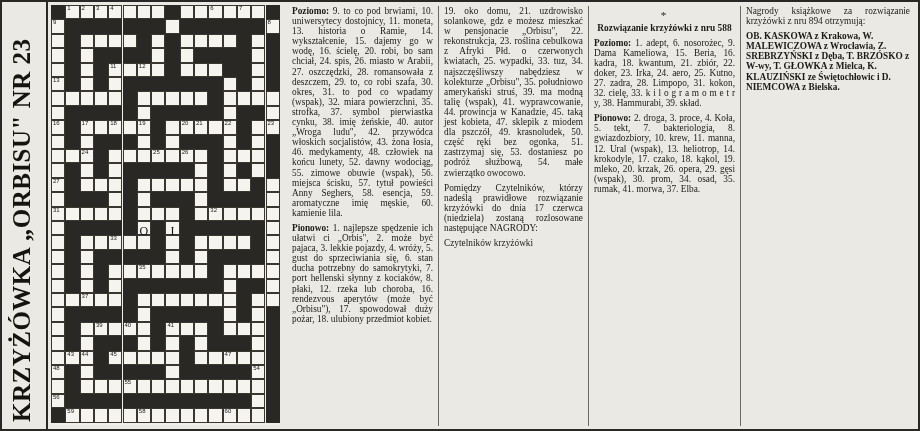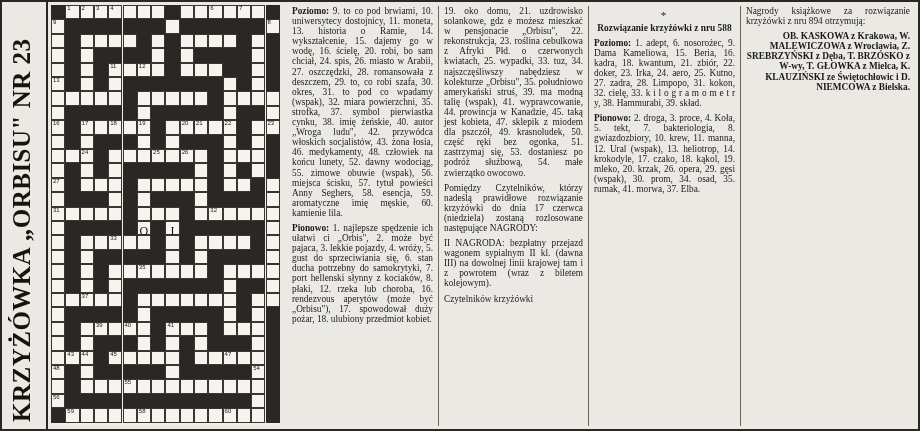--- a/index.html
+++ b/index.html
@@ -85,21 +85,21 @@
     text-align:justify;
     hyphens:auto;
     color:#1d1c18;
   }
   .col.c1{flex:0 0 152px;border-right:1px solid #6b6860;}
   .col.c2{flex:0 0 150px;border-right:1px solid #6b6860;}
   .col.c3{flex:0 0 152px;border-right:1px solid #6b6860;}
   .col.c4{flex:1 1 auto;}
   .p{margin:0 0 5px 0;}
   .b{font-weight:bold;}
-  .center{text-align:right;}
+  .center{text-align:left;}
   .star{
     text-align:center;
     font-size:11px;
     margin:4px 0 3px 0;
     letter-spacing:2px;
   }
   .hdr{
     font-weight:bold;
     text-align:center;
     margin:0 0 4px 0;
@@ -682,21 +682,20 @@
       </div>
       <div class="p">
         <span class="b">Pionowo:</span>
         <span>1. najlepsze spędzenie ich ułatwi ci „Orbis", 2. może być pajaca, 3. lekkie pojazdy, 4. wróży, 5. gust do sprzeciwiania się, 6. stan ducha potrzebny do samokrytyki, 7. port hellenski słynny z kociaków, 8. płaki, 12. rzeka lub choroba, 16. rendezvous aperytów (może być „Orbisu"), 17. spowodował duży pożar, 18. ulubiony przedmiot kobiet.</span>
       </div>
     </div>
 
     <div class="col c2">
       <div class="p">19. oko domu, 21. uzdrowisko solankowe, gdz e możesz mieszkać w pensjonacie „Orbisu", 22. rekonstrukcja, 23. roślina cebulkowa z Afryki Płd. o czerwonych kwiatach, 25. wypadki, 33. tuz, 34. najszczęśliwszy nabędziesz w kolekturze „Orbisu", 35. południowo amerykański struś, 39. ma modną talię (wspak), 41. wyprawcowanie, 44. prowincja w Kanadzie, 45. taką jest kobieta, 47. sklepik z miodem dla pszczół, 49. krasnoludek, 50. część ręki bez ogonka, 51. zastrzymaj się, 53. dostaniesz po podróż służbową, 54. małe zwierzątko owocowo.</div>
       <div class="p">Pomiędzy Czytelników, którzy nadeślą prawidłowe rozwiązanie krzyżówki do dnia 17 czerwca (niedziela) zostaną rozlosowane następujące NAGRODY:</div>
-      <div class="p">II NAGRODA: bezpłatny przejazd wagonem sypialnym II kl. (dawna III) na dowolnej linii krajowej tam i z powrotem (wraz z biletem kolejowym).</div>
       <div class="p">Czytelników krzyżówki</div>
     </div>
 
     <div class="col c3">
       <div class="star">*</div>
       <div class="hdr">Rozwiązanie krzyżówki z nru 588</div>
       <div class="p">
         <span class="b">Poziomo:</span>
         <span>1. adept, 6. nosorożec, 9. Dama Kameliowa, 15. Beria, 16. kadra, 18. kwantum, 21. zbiór, 22. doker, 23. Irka, 24. aero, 25. Kutno, 27. zadra, 28. Limpopo, 31. kokon, 32. cielę, 33. k i l o g r a m o m e t r y, 38. Hammurabi, 39. skład.</span>
       </div>

